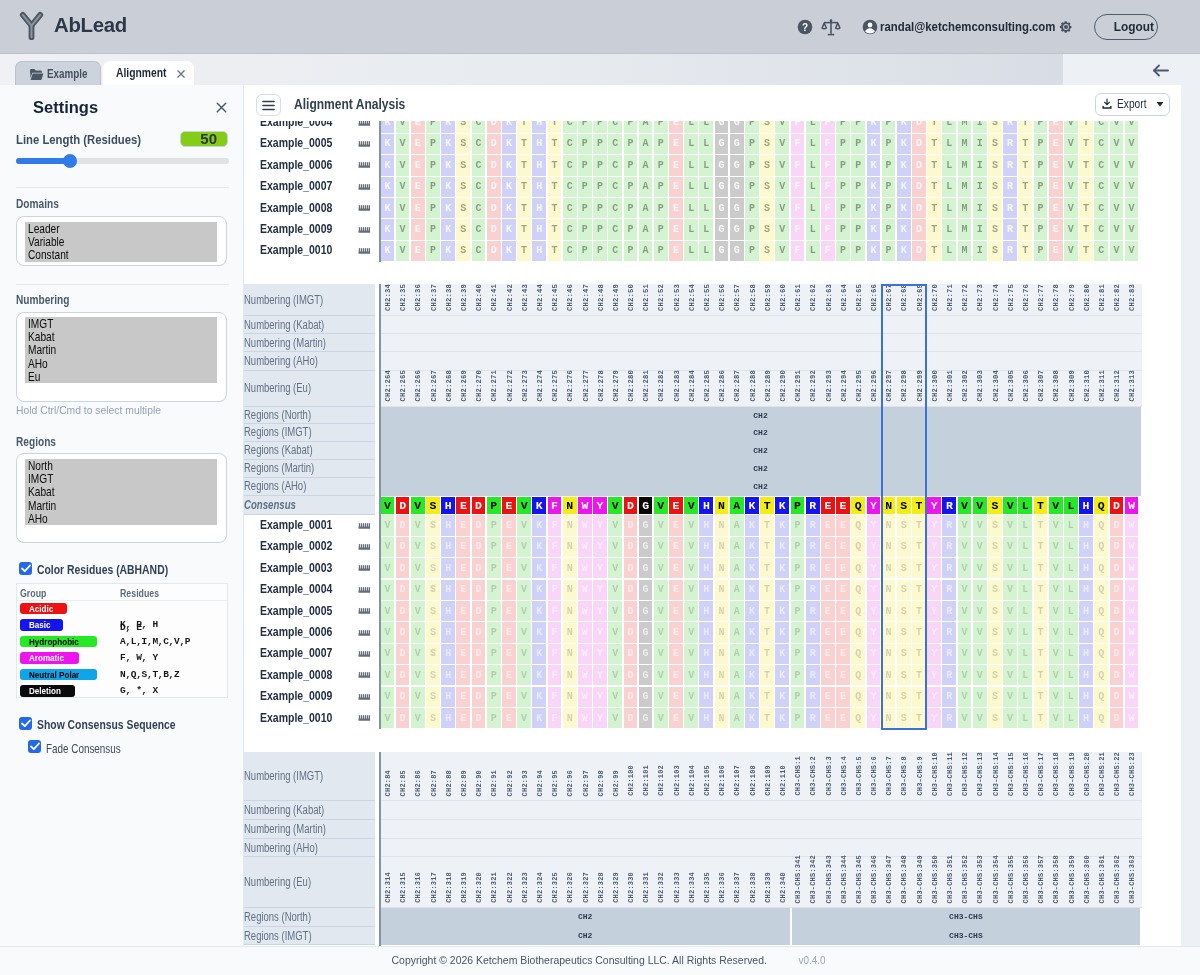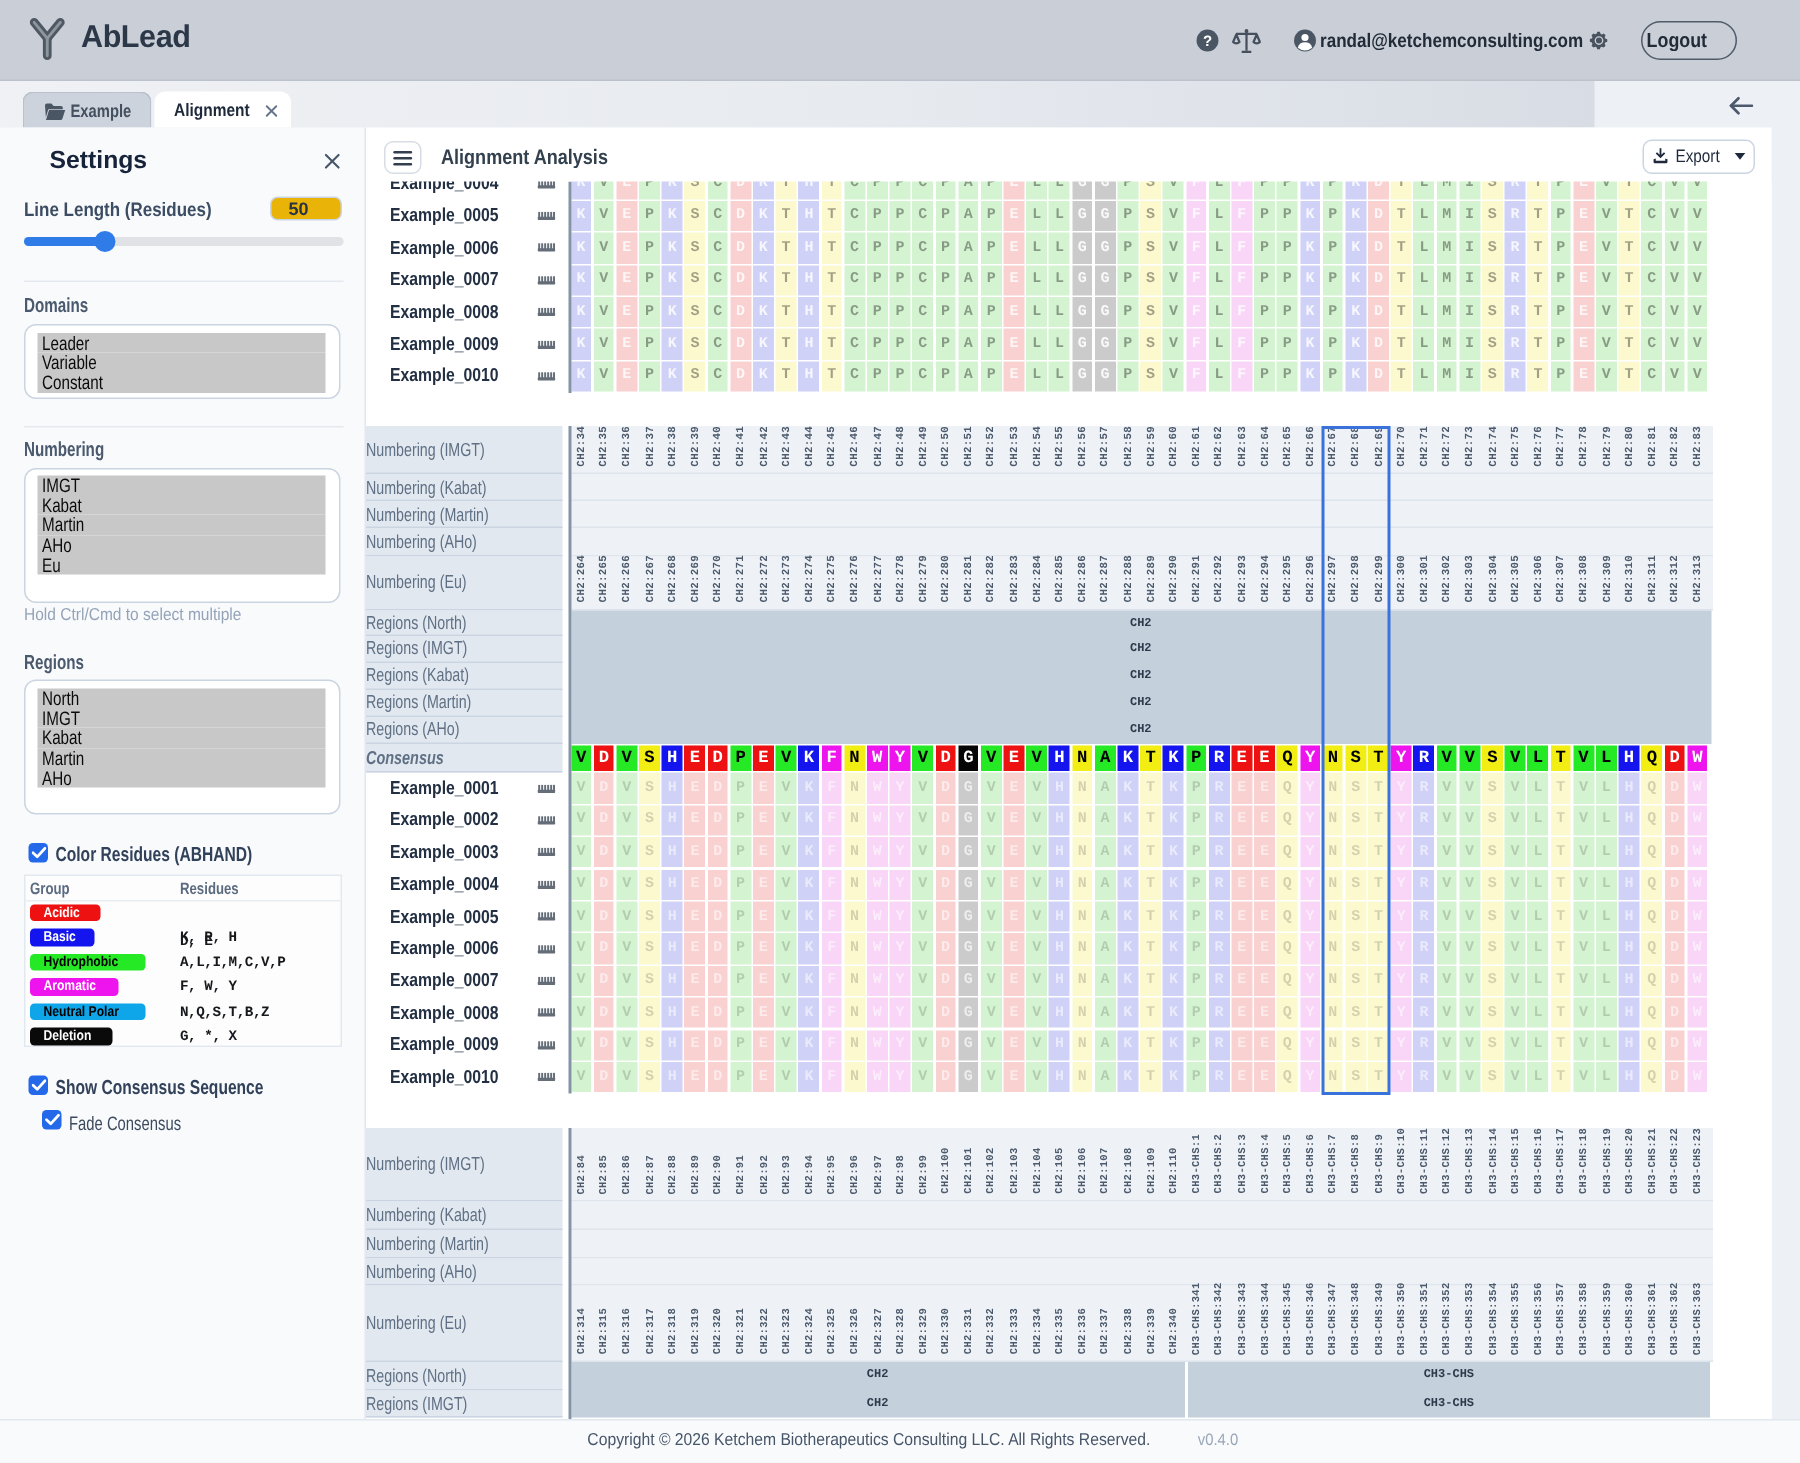--- a/index.html
+++ b/index.html
@@ -1,37 +1,37 @@
 <!DOCTYPE html>
 <html><head><meta charset="utf-8">
 <style>
 *{margin:0;padding:0;box-sizing:border-box}
 html,body{width:1200px;height:975px;overflow:hidden}
 body{font-family:"Liberation Sans",sans-serif;background:#edf0f4;position:relative}
 .sx{display:inline-block;transform-origin:0 50%;white-space:nowrap}
 .hdr{position:absolute;left:0;top:0;width:1200px;height:54px;background:#c9ced7;border-bottom:1px solid #bcc2cc}
 .brand{position:absolute;left:54px;top:13px;font-size:21px;font-weight:800;color:#2c3848;letter-spacing:-.3px}
 .email{position:absolute;left:880px;top:19px;font-size:13px;font-weight:700;color:#222b38}
-.logout{position:absolute;left:1094px;top:14px;width:64px;height:26px;border:1.5px solid #505b69;border-radius:13px;text-align:left;line-height:23px;font-size:13.5px;font-weight:700;color:#222b38}
+.logout{position:absolute;left:1094px;top:14px;width:64px;height:26px;border:1.5px solid #505b69;border-radius:13px;text-align:right;line-height:23px;font-size:13.5px;font-weight:700;color:#222b38}
 .logout .sx{transform-origin:50% 50%}
 .tabs{position:absolute;left:0;top:54px;width:1063px;height:31px;background:linear-gradient(90deg,#eff1f4 0%,#e7eaef 55%,#d8dde5 100%)}
 .tab{position:absolute;top:7px;height:24px;border-radius:7px 7px 0 0;font-size:12px;font-weight:700}
 .tab1{left:15px;width:86px;background:#ccd3dd;border:1px solid #b9c2cd;border-bottom:none;color:#44505f}
 .tab2{left:103px;width:91px;background:#fff;color:#1e293b}
 .sidebar{position:absolute;left:0;top:85px;width:244px;height:861px;background:#f8fafc;border-right:1px solid #e2e8f0;font-size:13px}
 .main{position:absolute;left:244px;top:85px;width:937px;height:861px;background:#fff}
 .footer{position:absolute;left:0;top:946px;width:1200px;height:29px;background:#f8fafc;border-top:1px solid #e2e8f0;text-align:center;font-size:11.5px;color:#475569;line-height:27px}
 .footer .sx{transform-origin:50% 50%}
 .ver{color:#9aa7b8;font-size:11px;margin-left:11px}
 
 .sxh{position:absolute;left:33px;top:98px;font-size:16.5px;font-weight:700;color:#16233b}
 .sxx{position:absolute;left:214px;top:100px;width:15px;height:15px}
 .slabel{position:absolute;font-weight:700;color:#3c4c63}
 .shead{position:absolute;left:16px;font-size:13.5px;font-weight:700;color:#4a596e}
-.sinput{position:absolute;left:180px;top:131px;width:48px;height:16px;background:#eab308;border:1px solid #cbd5e1;border-radius:5px;text-align:center;padding-right:10px;line-height:14px;font-size:12px;font-weight:700;color:#2b3442}
+.sinput{position:absolute;left:180px;top:131px;width:48px;height:16px;background:#84cc16;border:1px solid #cbd5e1;border-radius:5px;text-align:right;padding-right:10px;line-height:14px;font-size:15px;font-weight:700;color:#2b3442}
 .strack{position:absolute;left:16px;top:157.5px;width:213px;height:6px;border-radius:3px;background:#e0e2e6}
 .sfill{position:absolute;left:0;top:0;width:54px;height:6px;border-radius:3px;background:#2f7ce8}
 .sthumb{position:absolute;left:63px;top:153.5px;width:14px;height:14px;border-radius:50%;background:#2f7ce8}
 .sdiv{position:absolute;left:16px;width:213px;height:1px;background:#e4e9ef}
 .lbox{position:absolute;left:16px;width:211px;background:#fff;border:1px solid #cbd5e1;border-radius:8px}
 .lopt{margin:0 9px 0 8px;padding-left:3px;background:#c8c8c8;color:#0b0b0b;font-size:13px;line-height:13.2px;height:13.2px}
 .hint{position:absolute;left:16px;top:404px;font-size:11.5px;color:#94a3b8}
 .cb{position:absolute;width:13px;height:13px;background:#2569eb;border-radius:3px}
 .cb svg{position:absolute;left:1.5px;top:2px}
 .cblabel{position:absolute;font-size:13.5px;font-weight:700;color:#32415a}

